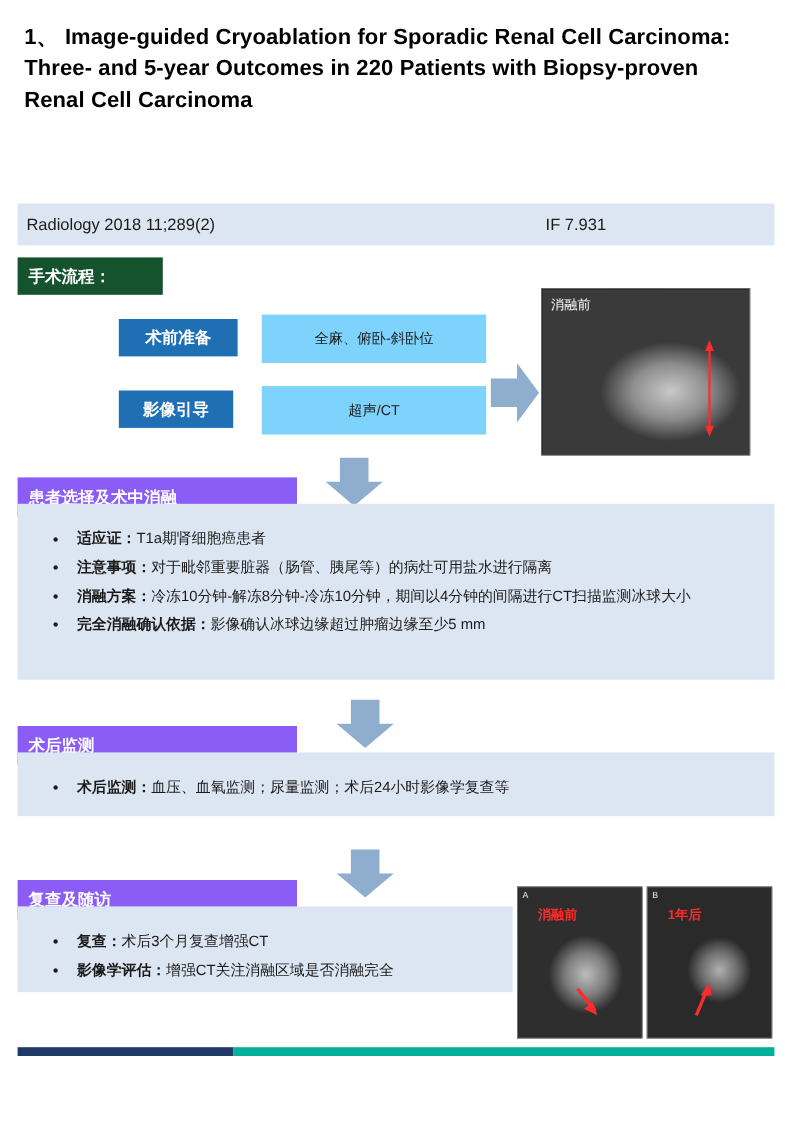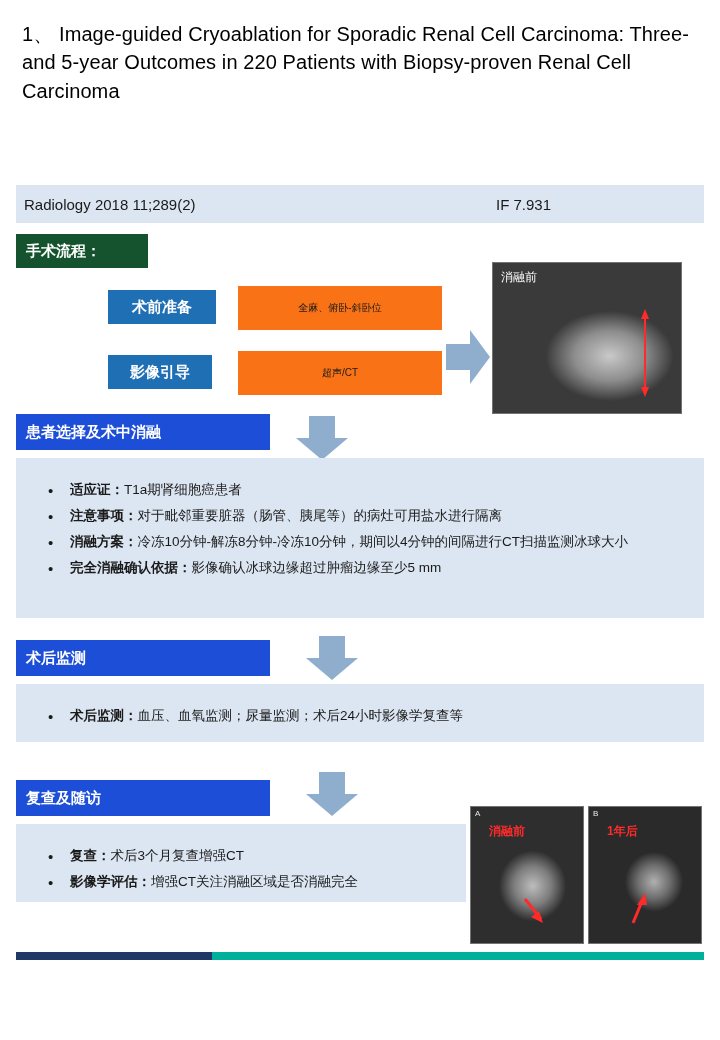--- a/index.html
+++ b/index.html
@@ -22,21 +22,21 @@
     height: 1040px;
   }
 
   
   .title {
     position: absolute;
     left: 22px;
     top: 20px;
     width: 670px;
     font-size: 20px;
-    font-weight: normal;
+    font-weight: bold;
     line-height: 1.42;
     color: #000000;
     letter-spacing: 0.1px;
   }
 
   
   .journal-bar {
     position: absolute;
     left: 16px;
     top: 185px;
@@ -66,21 +66,22 @@
     color: #ffffff;
     font-size: 15px;
     font-weight: bold;
     padding-left: 10px;
     box-sizing: border-box;
   }
   .sec-green {
     background: #14532d;
   }
   .sec-blue {
-    background: #1d4ed8;
+    background: #8b5cf6;
+    margin-top: 20px;
   }
 
   #sec-flow {
     left: 16px;
     top: 234px;
     width: 132px;
     height: 34px;
   }
   #sec-patient {
     left: 16px;
@@ -122,23 +123,23 @@
   #label-guide {
     left: 108px;
     top: 355px;
     width: 104px;
     height: 34px;
   }
 
   
   .light-box {
     position: absolute;
-    background: #f97316;
+    background: #7dd3fc;
     color: #1a1a1a;
-    font-size: 10px;
+    font-size: 13px;
     display: flex;
     align-items: center;
     justify-content: center;
     text-align: center;
   }
   #val-prep {
     left: 238px;
     top: 286px;
     width: 204px;
     height: 44px;

